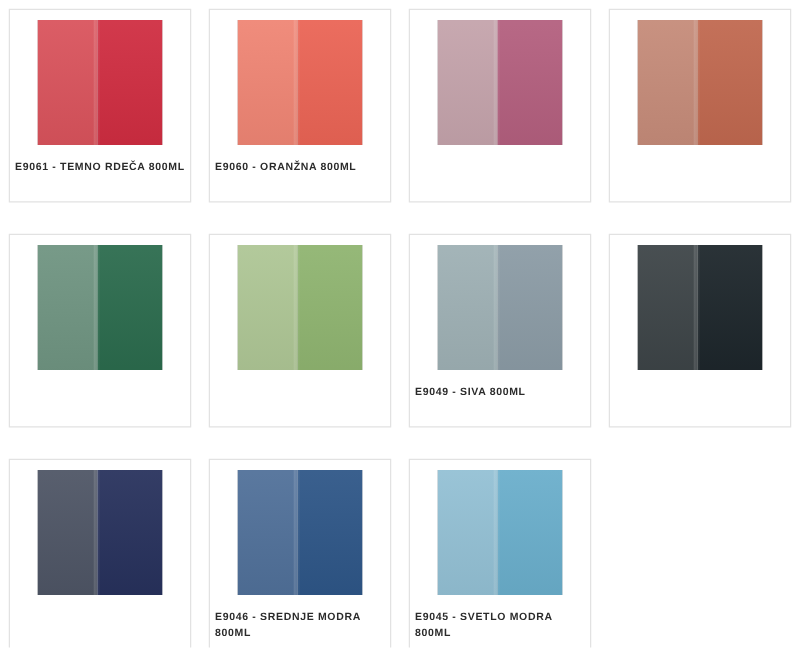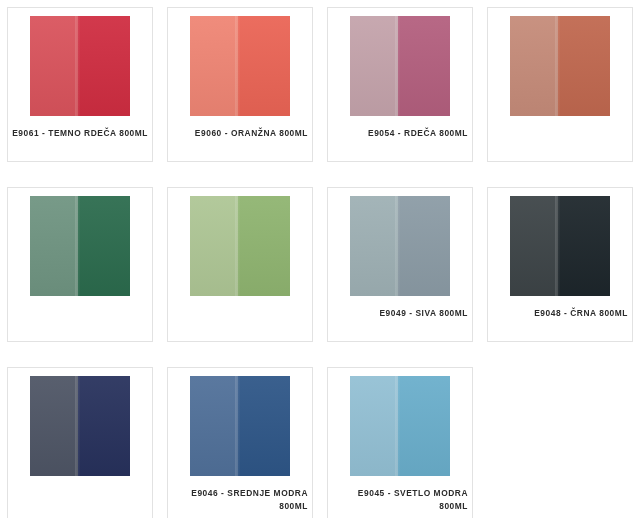--- a/index.html
+++ b/index.html
@@ -56,21 +56,21 @@
   }
   .swatch-sheen {
     position: absolute;
     inset: 0;
     background: linear-gradient(180deg, rgba(255,255,255,0.06), rgba(0,0,0,0.05));
     pointer-events: none;
   }
   .product-title {
     margin-top: 11px;
     width: 136px;
-    text-align: right;
+    text-align: left;
     font-size: 8.4px;
     font-weight: bold;
     line-height: 1.55;
     letter-spacing: 0.55px;
     color: #2b2b2b;
     text-transform: uppercase;
   }
 </style>
 </head>
 <body>
@@ -99,21 +99,20 @@
       </div>
     </div>
     <div class="product-card">
       <div class="card-inner">
         <div class="swatch-wrap">
           <div class="swatch-left" style="background: rgb(196, 163, 171);"></div>
           <div class="swatch-right" style="background: rgb(179, 95, 126);"></div>
           <div class="swatch-seam"></div>
           <div class="swatch-sheen"></div>
         </div>
-        <div class="product-title">E9054 - RDEČA 800ML</div>
       </div>
     </div>
     <div class="product-card">
       <div class="card-inner">
         <div class="swatch-wrap">
           <div class="swatch-left" style="background: rgb(197, 139, 121);"></div>
           <div class="swatch-right" style="background: rgb(192, 104, 79);"></div>
           <div class="swatch-seam"></div>
           <div class="swatch-sheen"></div>
         </div>
@@ -151,21 +150,20 @@
       </div>
     </div>
     <div class="product-card">
       <div class="card-inner">
         <div class="swatch-wrap">
           <div class="swatch-left" style="background: rgb(61, 68, 71);"></div>
           <div class="swatch-right" style="background: rgb(29, 38, 43);"></div>
           <div class="swatch-seam"></div>
           <div class="swatch-sheen"></div>
         </div>
-        <div class="product-title">E9048 - ČRNA 800ML</div>
       </div>
     </div>
     <div class="product-card">
       <div class="card-inner">
         <div class="swatch-wrap">
           <div class="swatch-left" style="background: rgb(78, 85, 101);"></div>
           <div class="swatch-right" style="background: rgb(39, 49, 92);"></div>
           <div class="swatch-seam"></div>
           <div class="swatch-sheen"></div>
         </div>

